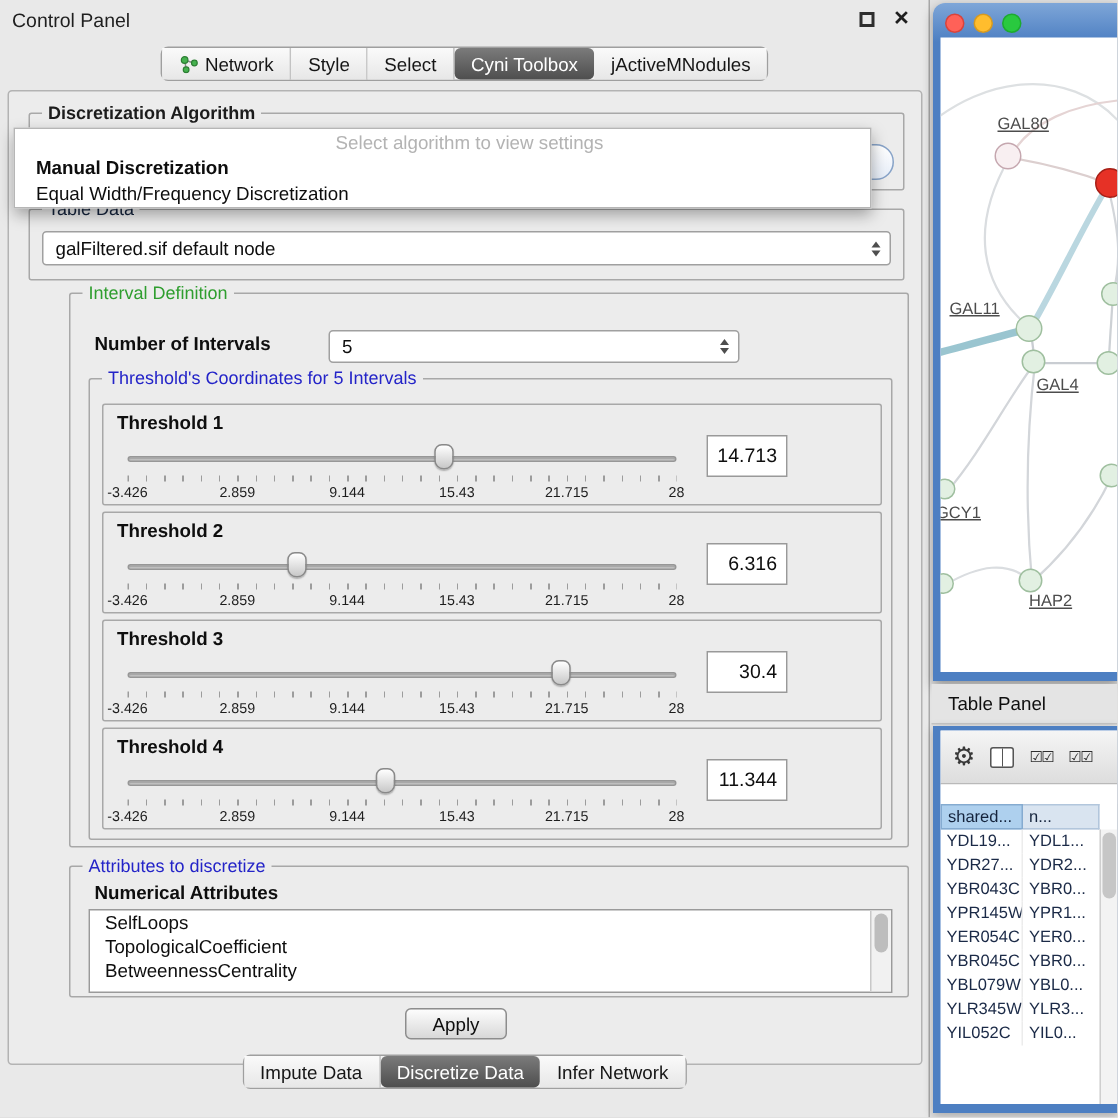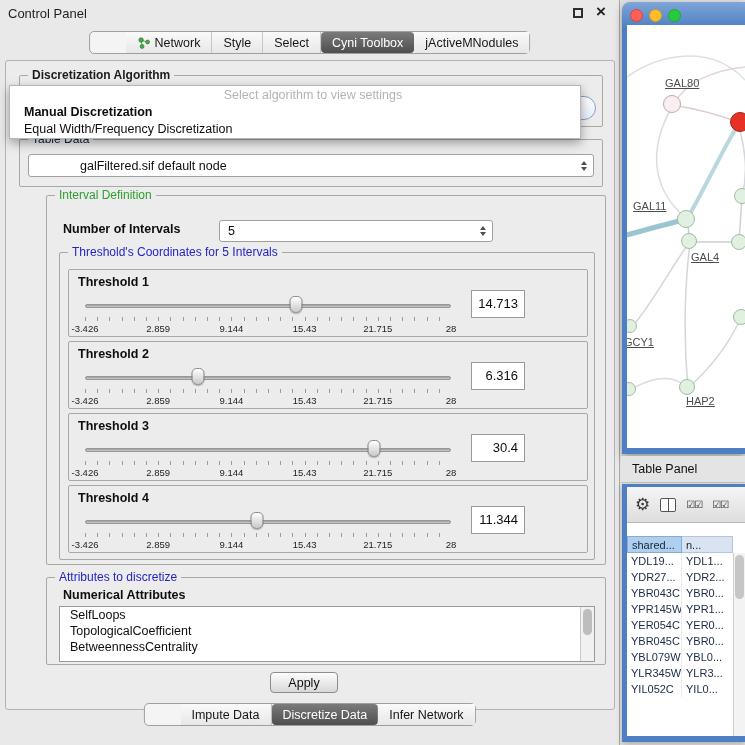--- a/index.html
+++ b/index.html
@@ -7,21 +7,21 @@
   body { font-family:"Liberation Sans", sans-serif; }
   .screen { position:relative; width:745px; height:745px; background:#e2e2e2; overflow:hidden; color:#1a1a1a; }
 
   
   .control-panel { position:absolute; left:0; top:0; width:620px; height:745px; background:#e9e9e9; border-right:1px solid #a9a9a9; }
   .cp-titlebar { position:absolute; left:0; top:0; width:100%; height:26px; }
   .cp-title { position:absolute; left:8px; top:6px; font-size:13px; color:#1f1f1f; }
   .win-float { position:absolute; right:36px; top:8px; width:10px; height:10px; border:2px solid #2e2e2e; background:transparent; }
   .win-close { position:absolute; right:13px; top:3px; font-size:17px; font-weight:bold; color:#1f1f1f; line-height:18px; }
 
-  .tabstrip { position:absolute; left:50%; transform:translateX(-50%); display:flex; align-items:stretch; height:23px; background:#f4f4f4; border:1px solid #9f9f9f; border-radius:5px; white-space:nowrap;padding-left:36px; }
+  .tabstrip { position:absolute; left:50%; transform:translateX(-50%); display:flex; align-items:stretch; height:23px; background:#f4f4f4; border:1px solid #9f9f9f; border-radius:5px; white-space:nowrap; }
   .tabstrip.top { top:31px; }
   .tabstrip.bottom { top:703px; }
   .tab { display:flex; align-items:center; gap:5px; padding:0 11px; font-size:12.5px; color:#161616; border-right:1px solid #c3c3c3; background:linear-gradient(#fafafa,#e7e7e7); }
   .tab:last-child { border-right:none; }
   .tab.active { background:linear-gradient(#7b7b7b,#4e4e4e); color:#fff; border-radius:4px; border-right:none; }
 
   .cp-body { position:absolute; left:5px; top:60px; width:610px; height:650px; background:#ececec; border:1px solid #b3b3b3; border-radius:3px; }
 
   .group { position:absolute; border:1px solid #a8a8a8; border-radius:2px; }
   .group-label { position:absolute; top:-8px; left:8px; background:#ececec; padding:0 4px; font-size:12px; white-space:nowrap; }
@@ -37,21 +37,21 @@
   .arrow-up { width:0; height:0; border-left:3.5px solid transparent; border-right:3.5px solid transparent; border-bottom:4.5px solid #4e4e4e; }
   .arrow-down { width:0; height:0; border-left:3.5px solid transparent; border-right:3.5px solid transparent; border-top:4.5px solid #4e4e4e; }
   .algo-combo { left:8px; top:20px; width:568px; height:24px; border-radius:12px; border-color:#87a3c8; background:linear-gradient(#ffffff,#e6edf8); }
 
   .popup { position:absolute; left:3px; top:24px; width:572px; height:54px; background:#fff; border:1px solid #b6b6b6; box-shadow:0 4px 10px rgba(0,0,0,.35); z-index:30; }
   .popup-placeholder { height:18px; line-height:18px; text-align:center; color:#b3b3b3; font-size:12.5px;margin-left:36px; }
   .popup-item { height:17px; line-height:17px; padding-left:14px; font-size:12.5px; color:#0d0d0d; }
   .popup-item.bold { font-weight:bold; }
 
   .tabledata-group { left:13px; top:78px; width:584px; height:48px; }
-  .tabledata-combo { left:8px; top:14px; width:566px; height:23px;padding-left:43px; }
+  .tabledata-combo { left:8px; top:14px; width:566px; height:23px; }
 
   .interval-group { left:40px; top:134px; width:560px; height:370px; }
   .count-label { position:absolute; left:16px; top:26px; font-weight:bold; font-size:12.5px; color:#0e0e0e; white-space:nowrap; }
   .count-combo { left:172px; top:24px; width:274px; height:22px; }
 
   .thr-group { left:12px; top:56px; width:536px; height:308px; }
 
   .threshold-box { position:absolute; left:8px; width:520px; height:68px; border:1px solid #a8a8a8; border-radius:2px; }
   .t1 { top:16px; } .t2 { top:88px; } .t3 { top:160px; } .t4 { top:232px; }
   .t-label { position:absolute; left:9px; top:5px; font-weight:bold; font-size:12.5px; color:#0e0e0e; }

